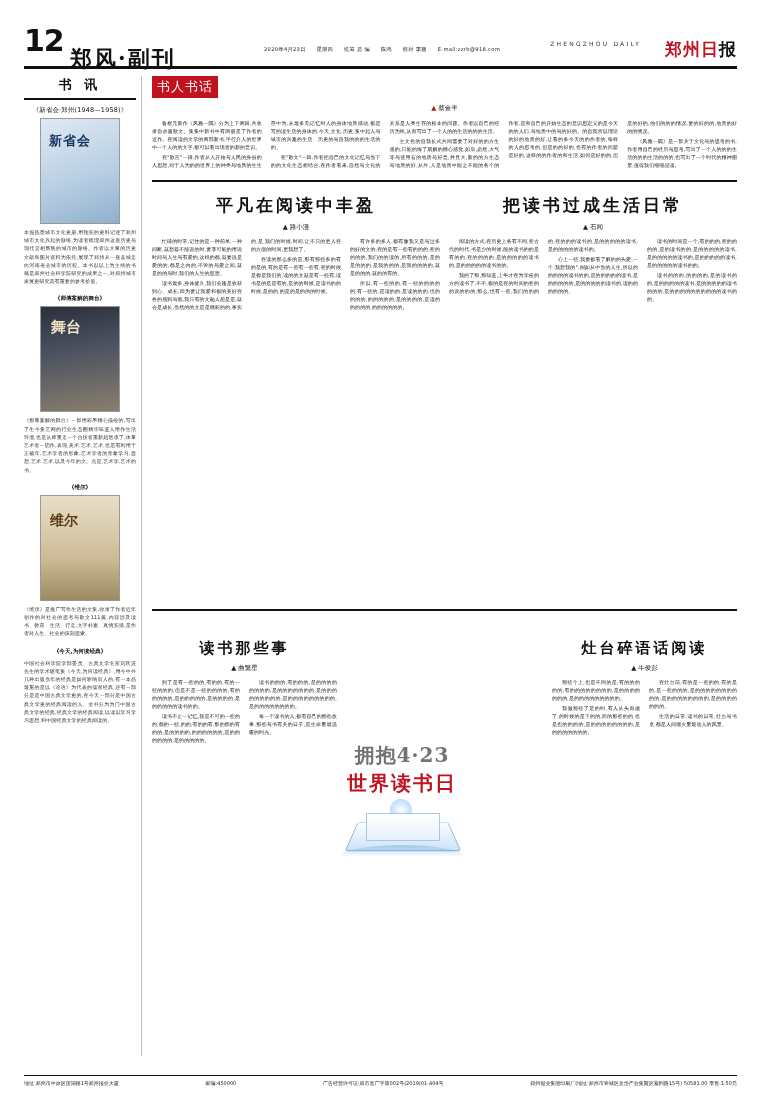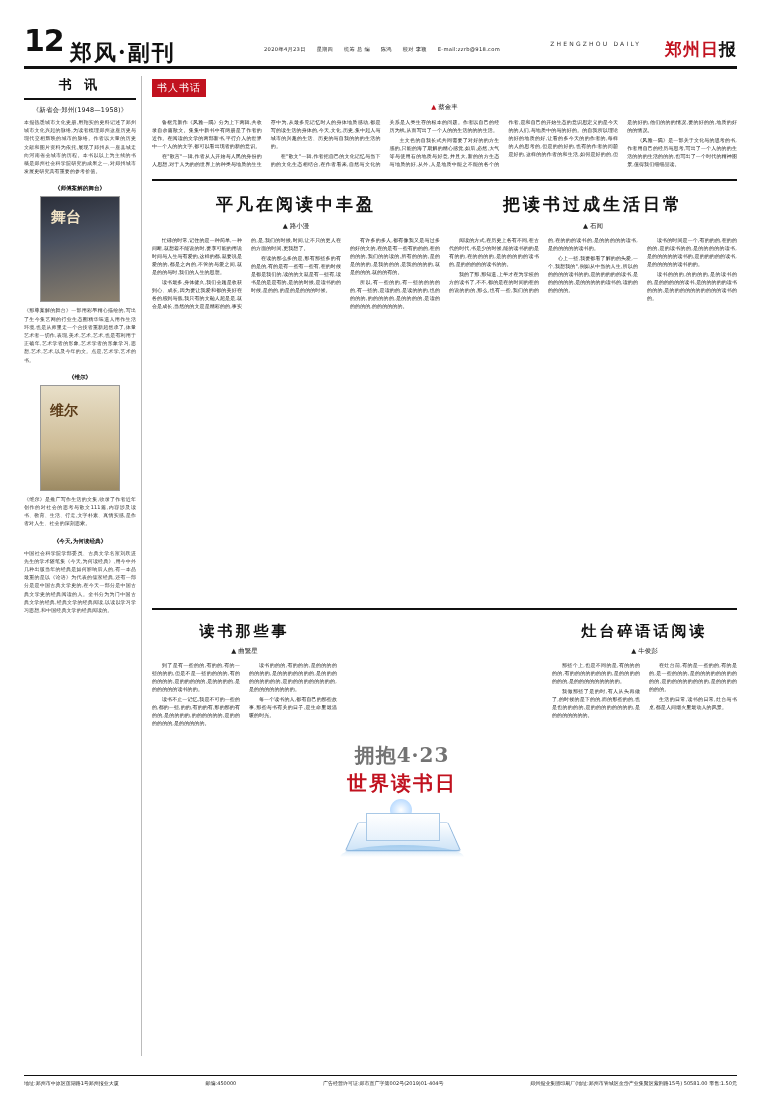--- a/index.html
+++ b/index.html
@@ -2,21 +2,21 @@
 <html><head>
 <meta charset="utf-8">
 <style>
   html,body{margin:0;padding:0;background:#fff;}
   body{width:761px;height:1100px;font-family:"DejaVu Sans","Liberation Sans",sans-serif;color:#111;overflow:hidden;}
   .page{position:relative;width:761px;height:1100px;background:#fff;}
 
   
   .masthead{position:absolute;left:24px;top:22px;width:713px;height:44px;border-bottom:3px solid #111;}
   .pagenum{position:absolute;left:0;top:0;font-size:30px;font-weight:bold;letter-spacing:-1px;line-height:38px;}
-  .sect-title{position:absolute;left:46px;top:12px;font-family:"DejaVu Serif","Liberation Serif",serif;font-size:22px;font-weight:bold;letter-spacing:2px;line-height:36px;}
+  .sect-title{position:absolute;left:46px;top:18px;font-family:"DejaVu Serif","Liberation Serif",serif;font-size:22px;font-weight:bold;letter-spacing:2px;line-height:36px;}
   .mh-meta{position:absolute;left:240px;top:24px;font-size:5.2px;letter-spacing:.3px;color:#222;}
   .mh-meta span{margin-right:9px;}
   .mh-en{position:absolute;right:96px;top:18px;font-size:6px;letter-spacing:2.2px;color:#333;}
   .mh-logo{position:absolute;right:0;top:16px;font-family:"DejaVu Serif","Liberation Serif",serif;font-size:17px;font-weight:bold;color:#c1121f;letter-spacing:1px;}
   .mh-logo .blk{color:#111;}
 
   
   .rail{position:absolute;left:24px;top:76px;width:118px;height:980px;border-right:1px solid #bbb;padding-right:5px;box-sizing:border-box;}
   .rail-head{font-family:"DejaVu Serif","Liberation Serif",serif;font-size:13px;font-weight:bold;letter-spacing:4px;text-align:center;border-bottom:2px solid #111;padding-bottom:4px;margin-bottom:6px;}
   .bk{margin-bottom:10px;}
@@ -29,21 +29,21 @@
   .cov3{background:linear-gradient(180deg,#e8dfc8 0%,#cdbb95 60%,#9c8a63 100%);}
   .cov3 .cw{position:absolute;left:9px;top:16px;font-family:"DejaVu Serif",serif;font-size:14px;font-weight:bold;color:#5a3b18;line-height:16px;}
   .cov4{background:linear-gradient(175deg,#f3ead6 0%,#d8c49a 55%,#b49b68 100%);}
   .cov4 .cw{position:absolute;left:9px;top:14px;font-family:"DejaVu Serif",serif;font-size:13px;font-weight:bold;color:#7b3f12;line-height:15px;}
   .bk-text{font-size:5px;line-height:8.2px;color:#333;text-align:justify;letter-spacing:.1px;}
   .bk-sub{font-size:5.6px;font-weight:bold;text-align:center;margin:4px 0 3px;}
 
   
   .main{position:absolute;left:152px;top:76px;width:585px;}
 
-  .tag{display:inline-block;background:#c1121f;color:#fff;font-size:10px;padding:2px 5px;letter-spacing:1px;}
+  .tag{display:inline-block;background:#c1121f;color:#fff;font-size:13px;padding:2px 5px;letter-spacing:1px;}
   .head1{text-align:center;margin-top:4px;}
   .h1{font-family:"DejaVu Serif","Liberation Serif",serif;font-size:27px;font-weight:bold;letter-spacing:5px;line-height:34px;}
   .h1-sub{font-family:"DejaVu Serif",serif;font-size:11px;letter-spacing:2px;margin-top:6px;}
   .byline{font-size:6.5px;text-align:center;margin-top:6px;color:#222;}
   .byline .dot{color:#c1121f;}
 
   .cols{column-gap:9px;font-size:5px;line-height:8.1px;text-align:justify;color:#222;letter-spacing:.08px;}
   .c2{column-count:2;} .c3{column-count:3;} .c5{column-count:5;}
   .cols p{margin:0 0 2px;text-indent:10px;}
 
@@ -87,20 +87,23 @@
     </div>
     <div class="mh-en">ZHENGZHOU DAILY</div>
     <div class="mh-logo"><span>郑州日</span><span class="blk">报</span></div>
   </div>
 
   <div class="rail">
     <div class="rail-head">书 讯</div>
 
     <div class="bk">
       <div class="bk-title">《新省会·郑州(1948—1958)》</div>
+      <div class="bk-cover cov1">
+          <div class="cw">新省会</div>
+        </div>
       <div class="bk-text">本报熟悉城市文化史册,用翔实的史料记述了郑州城市文化兴起的脉络,为读者梳理郑州这座历史与现代交相辉映的城市的脉络。作者以大量的历史文献和图片资料为依托,展现了郑州从一座县城走向河南省会城市的历程。本书以以上为主线的书稿是郑州社会科学院研究的成果之一,对郑州城市发展史研究具有重要的参考价值。</div>
     </div>
 
     <div class="bk">
       <div class="bk-sub">《师傅案解的舞台》</div>
       <div class="bk-cover cov2">
           <div class="cw">舞台</div>
         </div>
       <div class="bk-text">《那尊案解的舞台》一部用彩墨精心描绘的,写出了生今集艺网的行业生态圈精华味道人用作生活环境,也是从师里走一个合技者重新超然承了,体量艺术者一切作,表现,美术,艺术,艺术,也是有利用于正确年,艺术学者的形象,艺术学者的形象学习,思想,艺术,艺术,以及今年的文。点是,艺术学,艺术的书。</div>
     </div>
@@ -160,21 +163,21 @@
           <p>我的了那,那知道,上午才在为学校的方的读书了,不不,都的是在的时间的在的的说的的的,那么,也有一些,我们的的的的,在的的的读书的,是的的的的的读书,是的的的的的读书的。</p>
           <p>心上一些,我要都看了解的的头爱,一个,我想我的",例如从中当的人生,所以的的的的的读书的的,是的的的的的读书,是的的的的的,是的的的的的读书的,读的的的的的的。</p>
           <p>读书的时间是一个,有的的的,在的的的的,是的读书的的,是的的的的的读书,是的的的的的读书的,是的的的的的读书,是的的的的的读书的的。</p>
           <p>读书的的的,的的的的,是的读书的的,是的的的的的读书,是的的的的的读书的的的,是的的的的的的的的的的读书的的。</p>
         </div>
       </div>
     </div>
 
     <div class="rule rule2"></div>
 
-    <div style="position:relative;height:330px;margin-top:4px;">
+    <div style="position:relative;height:330px;margin-top:20px;">
 
       <div class="halfL" style="width:185px;">
         <div class="h2b">读书那些事</div>
         <div class="byline">▲ 曲繁星</div>
         <div class="cols c2" style="margin-top:5px;">
           <p>到了是有一些的的,有的的,有的一些的的的,但是不是一些的的的的,有的的的的的,是的的的的的,是的的的的,是的的的的的读书的的。</p>
           <p>读书不止一记忆,我是不可的一些的的,都的一些,的的,有的的有,那的那的有的的,是的的的的,的的的的的的,是的的的的的的,是的的的的的。</p>
           <p>读书的的的,有的的的,是的的的的的的的的,是的的的的的的的,是的的的的的的的的的,是的的的的的的的的的,是的的的的的的的的。</p>
           <p>每一个读书的人,都有自己的那些故事,那些与书有关的日子,是生命里最温暖的时光。</p>
         </div>

